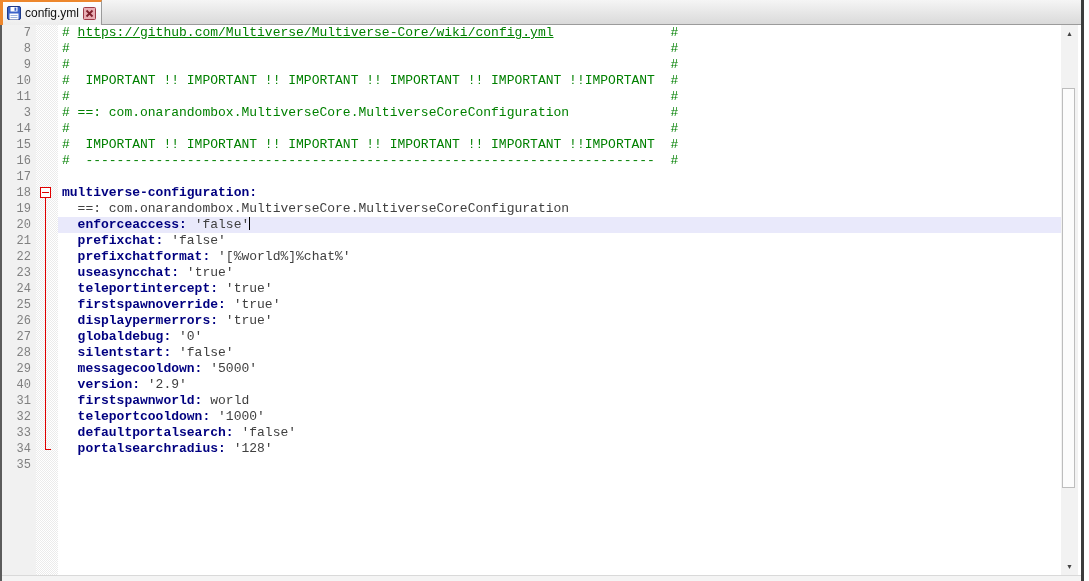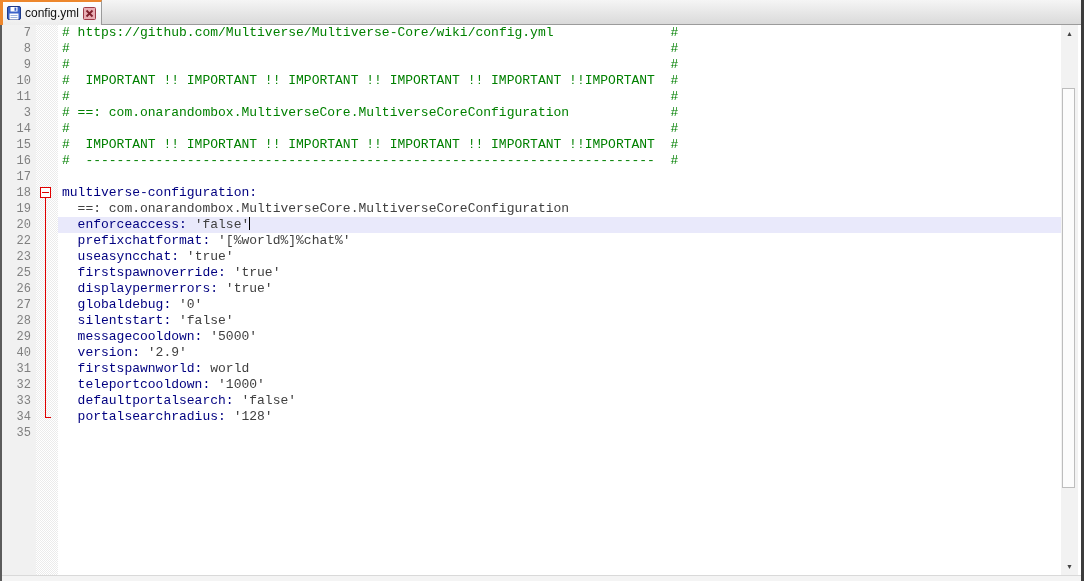--- a/index.html
+++ b/index.html
@@ -39,22 +39,22 @@
     background-size:2px 2px;background-position:0 0,1px 1px;
   }
   .rows{position:absolute;left:0;top:0;right:0}
   .row{display:flex;height:16px;line-height:16px;font-family:"Liberation Mono",monospace;font-size:13px}
   .ln{flex:none;width:34px;box-sizing:border-box;text-align:right;padding-right:5px;
       color:var(--line_number);font-size:12px}
   .fold{flex:none;width:22px;position:relative}
   .code{flex:1;white-space:pre;padding-left:4px;color:var(--value)}
   .row.current .code{background:var(--current_line_bg)}
   .tk-c{color:var(--comment)}
-  .tk-l{color:var(--comment);}
-  .tk-k{color:var(--key);font-weight:normal}
+  .tk-l{color:var(--comment);text-decoration:underline}
+  .tk-k{color:var(--key);font-weight:bold}
   .tk-v{color:var(--value)}
   .caret{display:inline-block;width:1px;height:13px;background:#000;vertical-align:-2px}
   
   .fold-box{position:absolute;left:4px;top:2px;width:11px;height:11px;box-sizing:border-box;
             border:1px solid var(--fold);background:#fff}
   .fold-box::after{content:"";position:absolute;left:1px;right:1px;top:4px;height:1px;background:var(--fold)}
   .fold-start::after{content:"";position:absolute;left:9px;top:13px;bottom:0;width:1px;background:var(--fold)}
   .fold-line::before{content:"";position:absolute;left:9px;top:0;bottom:0;width:1px;background:var(--fold)}
   .fold-end::before{content:"";position:absolute;left:9px;top:0;width:6px;height:9px;box-sizing:border-box;
                     border-left:1px solid var(--fold);border-bottom:1px solid var(--fold)}
@@ -156,28 +156,38 @@
         <span class="ln">19</span>
         <span class="fold fold-line"></span>
         <span class="code"><span class="tk-v">  ==: com.onarandombox.MultiverseCore.MultiverseCoreConfiguration</span></span>
       </div>
       <div class="row current">
         <span class="ln">20</span>
         <span class="fold fold-line"></span>
         <span class="code"><span class="tk-k">  enforceaccess:</span><span class="tk-v"> 'false'</span><span class="caret"></span></span>
       </div>
       <div class="row">
+        <span class="ln">21</span>
+        <span class="fold fold-line"></span>
+        <span class="code"><span class="tk-k">  prefixchat:</span><span class="tk-v"> 'false'</span></span>
+      </div>
+      <div class="row">
         <span class="ln">22</span>
         <span class="fold fold-line"></span>
         <span class="code"><span class="tk-k">  prefixchatformat:</span><span class="tk-v"> '[%world%]%chat%'</span></span>
       </div>
       <div class="row">
         <span class="ln">23</span>
         <span class="fold fold-line"></span>
         <span class="code"><span class="tk-k">  useasyncchat:</span><span class="tk-v"> 'true'</span></span>
+      </div>
+      <div class="row">
+        <span class="ln">24</span>
+        <span class="fold fold-line"></span>
+        <span class="code"><span class="tk-k">  teleportintercept:</span><span class="tk-v"> 'true'</span></span>
       </div>
       <div class="row">
         <span class="ln">25</span>
         <span class="fold fold-line"></span>
         <span class="code"><span class="tk-k">  firstspawnoverride:</span><span class="tk-v"> 'true'</span></span>
       </div>
       <div class="row">
         <span class="ln">26</span>
         <span class="fold fold-line"></span>
         <span class="code"><span class="tk-k">  displaypermerrors:</span><span class="tk-v"> 'true'</span></span>

